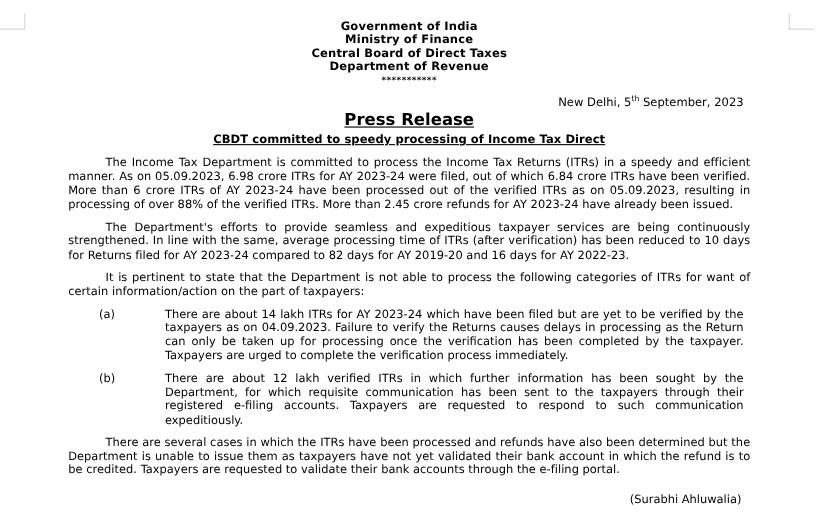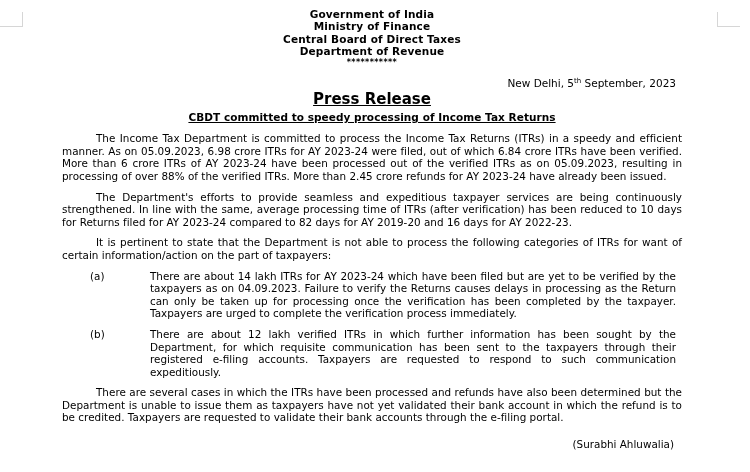--- a/index.html
+++ b/index.html
@@ -36,21 +36,21 @@
     top: 12px;
     width: 22px;
     height: 14px;
     border-bottom: 1.5px solid #d6d6d6;
     border-left: 1.5px solid #d6d6d6;
   }
 
   .content {
     position: absolute;
     left: 62px;
-    top: 8px;
+    top: 18px;
     width: 620px;
   }
 
   .masthead {
     text-align: center;
     font-weight: bold;
     font-size: 10.5px;
     line-height: 12.3px;
     letter-spacing: 0.15px;
   }
@@ -156,21 +156,21 @@
       <div>Central Board of Direct Taxes</div>
       <div>Department of Revenue</div>
     </div>
 
     <div class="stars">***********</div>
 
     <div class="dateline"><span>New Delhi, </span><span>5</span><sup>th</sup><span> September, 2023</span></div>
 
     <div class="press-release"><span>Press Release</span></div>
 
-    <div class="headline"><span>CBDT committed to speedy processing of Income Tax Returns</span></div>
+    <div class="headline"><span>CBDT committed to speedy processing of Income Tax Direct</span></div>
 
     <p class="body-para">The Income Tax Department is committed to process the Income Tax Returns (ITRs) in a speedy and efficient manner. As on 05.09.2023, 6.98 crore ITRs for AY 2023-24 were filed, out of which 6.84 crore ITRs have been verified. More than 6 crore ITRs of AY 2023-24 have been processed out of the verified ITRs as on 05.09.2023, resulting in processing of over 88% of the verified ITRs. More than 2.45 crore refunds for AY 2023-24 have already been issued.</p>
     <p class="body-para">The Department's efforts to provide seamless and expeditious taxpayer services are being continuously strengthened. In line with the same, average processing time of ITRs (after verification) has been reduced to 10 days for Returns filed for AY 2023-24 compared to 82 days for AY 2019-20 and 16 days for AY 2022-23.</p>
     <p class="body-para">It is pertinent to state that the Department is not able to process the following categories of ITRs for want of certain information/action on the part of taxpayers:</p>
 
     <div class="list">
       <div class="list-item">
         <span class="list-marker">(a)</span>
         <span class="list-text">There are about 14 lakh ITRs for AY 2023-24 which have been filed but are yet to be verified by the taxpayers as on 04.09.2023. Failure to verify the Returns causes delays in processing as the Return can only be taken up for processing once the verification has been completed by the taxpayer. Taxpayers are urged to complete the verification process immediately.</span>
       </div>

